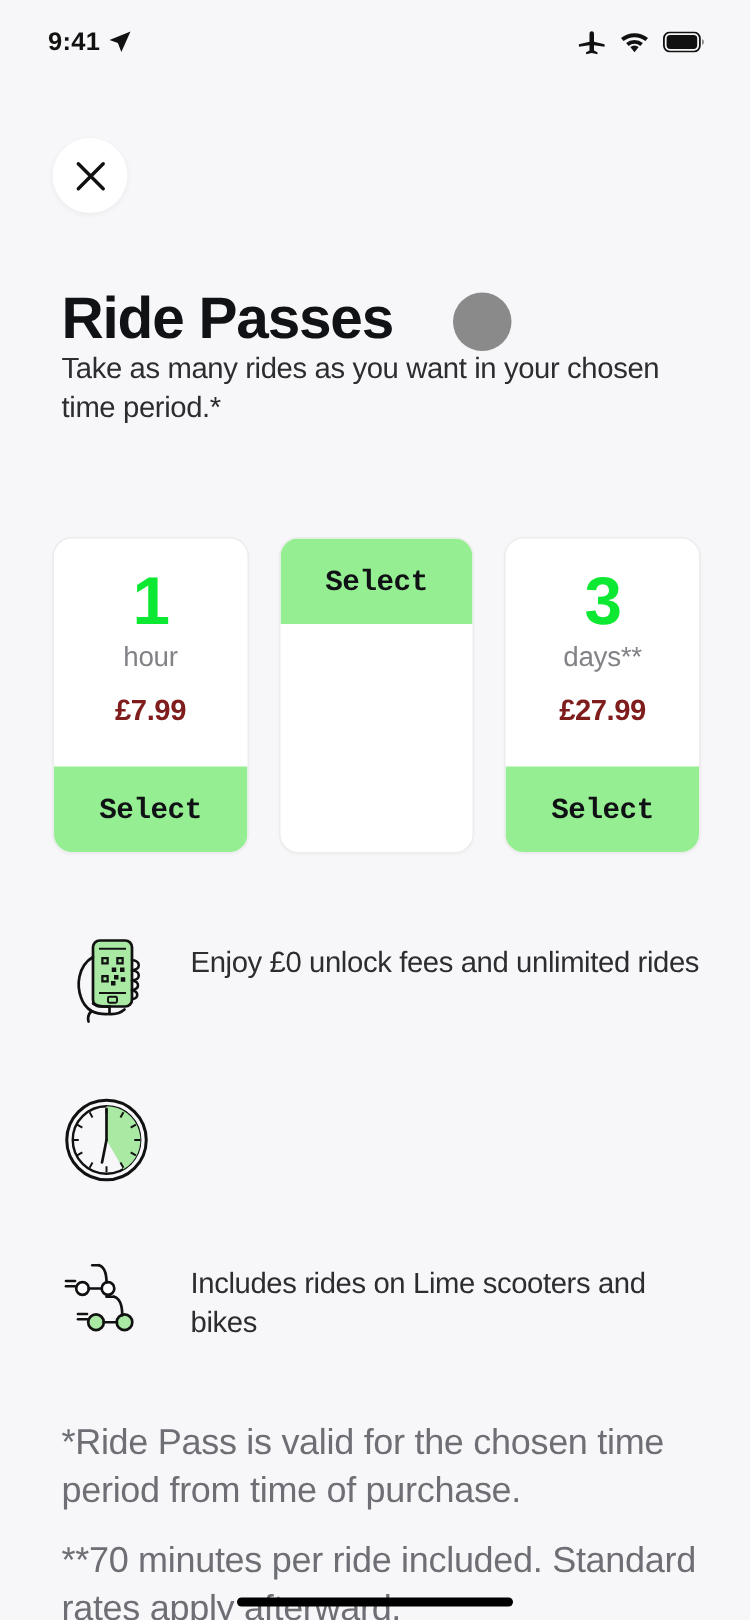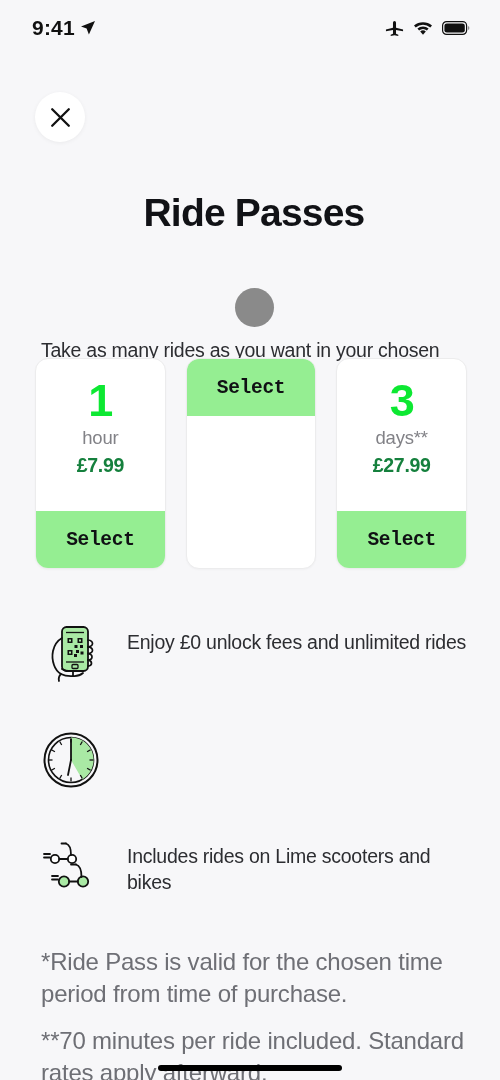--- a/index.html
+++ b/index.html
@@ -27,21 +27,21 @@
     align-items: center;
     justify-content: space-between;
     padding: 0 30px 0 32px;
   }
   .status-left {
     display: flex;
     align-items: center;
     gap: 5px;
   }
   .status-time {
-    font-size: 21px;
+    font-size: 17px;
     font-weight: bold;
     letter-spacing: 0.2px;
     color: #111;
   }
   .status-right {
     display: flex;
     align-items: center;
     gap: 9px;
   }
   .icon-svg { display: block; }
@@ -66,41 +66,39 @@
 
   
   .header {
     position: absolute;
     top: 193px;
     left: 41px;
     right: 33px;
   }
   .title-row {
     display: flex;
-    align-items: center;
-    gap: 54px;
-    flex-direction: column;
+    align-items: flex-end;
+    gap: 40px;
   }
   .page-title {
     font-size: 39px;
     font-weight: bold;
     letter-spacing: -0.8px;
     line-height: 1.05;
     color: #111216;
   }
   .avatar {
     width: 39px;
     height: 39px;
     border-radius: 50%;
     background: #8a8a8a;
     flex: none;
     cursor: pointer;
   }
   .subtitle {
-    margin-top: 11px;
     font-size: 19.5px;
     line-height: 1.33;
     color: #2c2d31;
     letter-spacing: -0.25px;
     max-width: 420px;
   }
 
   
   .cards {
     position: absolute;
@@ -136,24 +134,24 @@
     color: #0de832;
     letter-spacing: -1px;
   }
   .card-unit {
     margin-top: 4px;
     font-size: 18.5px;
     color: #828287;
     letter-spacing: -0.2px;
   }
   .card-price {
-    margin-top: 5px;
+    margin-top: 14px;
     font-size: 19.5px;
     font-weight: bold;
-    color: #15803d;
+    color: #7f1d1d;
     letter-spacing: -0.3px;
   }
   .card-select {
     height: 57px;
     background: #95ee92;
     display: flex;
     align-items: center;
     justify-content: center;
     font-size: 19.5px;
     font-weight: bold;

